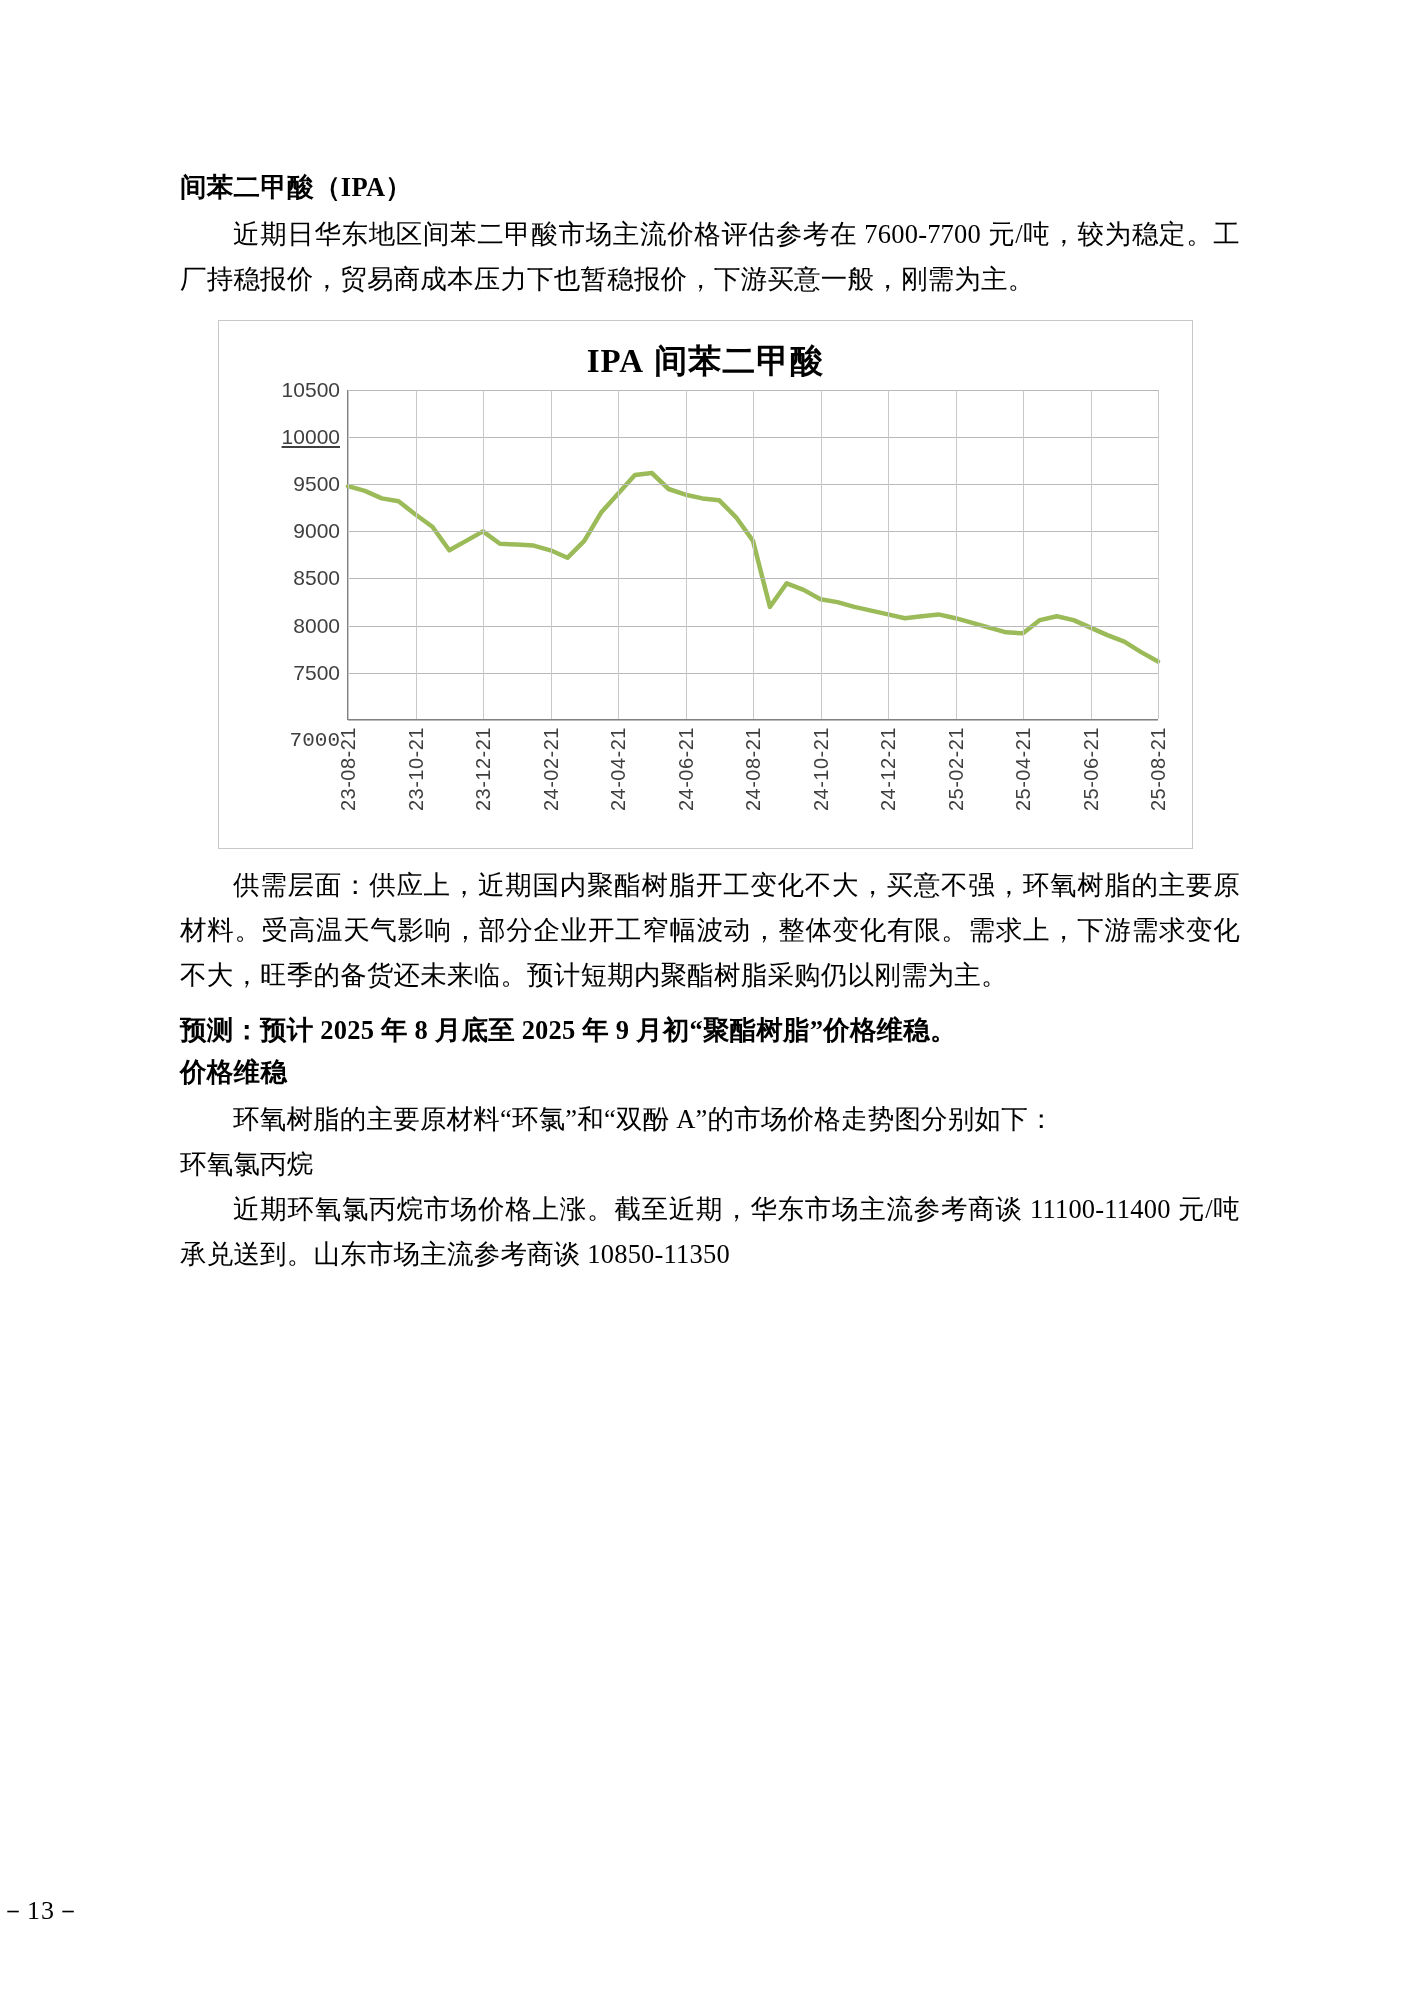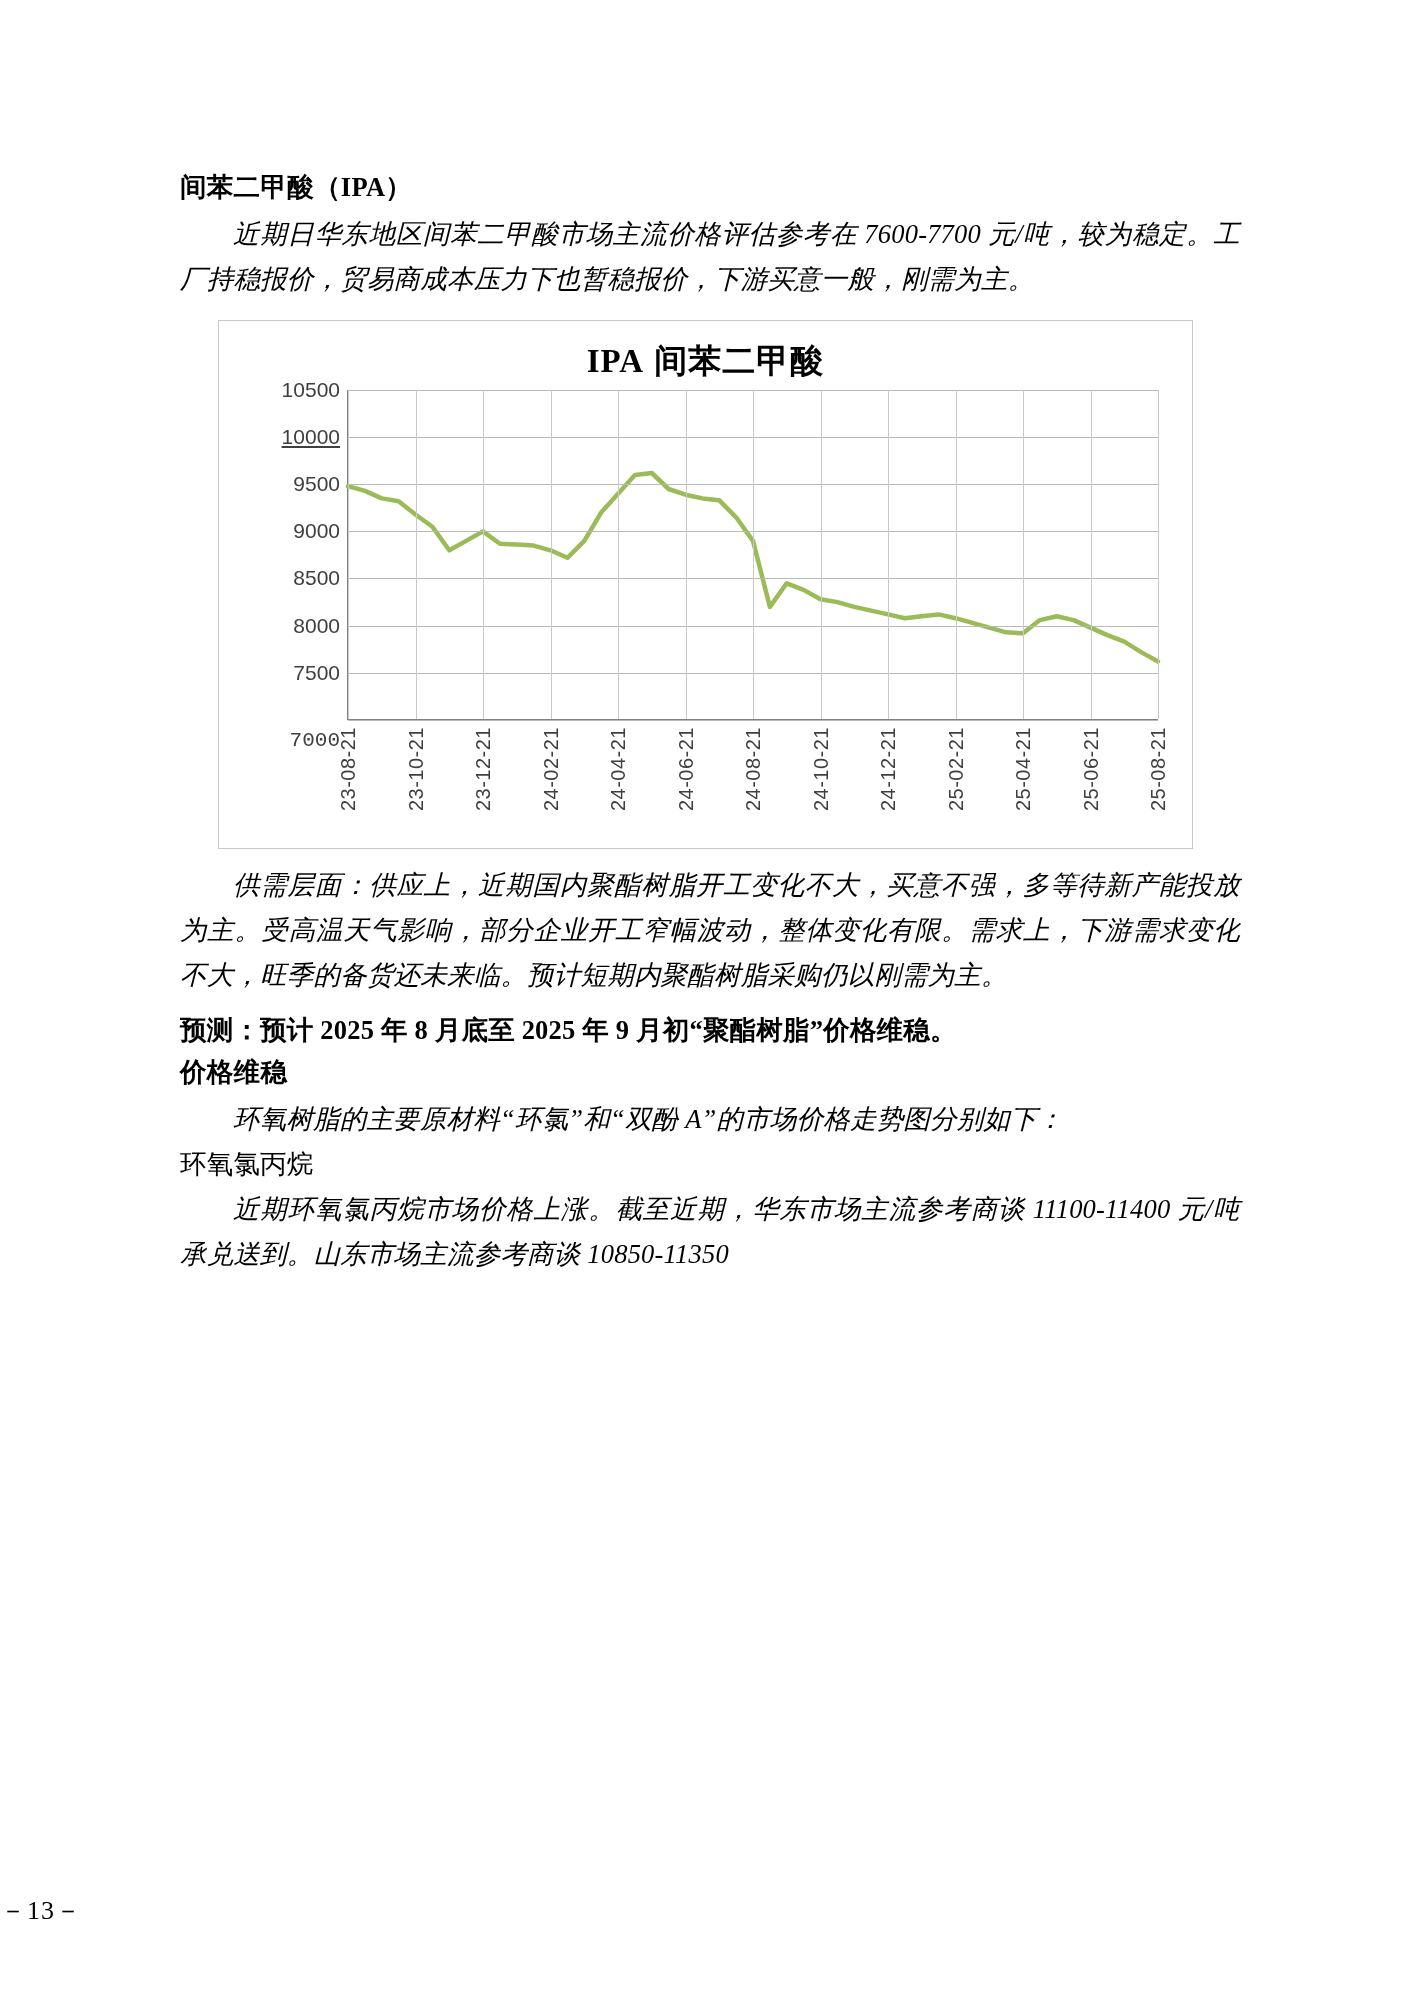--- a/index.html
+++ b/index.html
@@ -32,21 +32,21 @@
     letter-spacing: 0.3px;
   }
   p.body {
     font-size: 26.5px;
     line-height: 1.70;
     margin: 0;
     text-align: justify;
     text-justify: inter-ideograph;
     letter-spacing: 0.2px;
   }
-  p.indent { text-indent: 2em; font-style: italic; }
+  p.indent { text-indent: 2em; }
   .gap-sm { height: 10px; }
 
   
   .chart-wrap {
     margin: 18px 0 14px 0;
     width: 975px;
     margin-left: 38px;
     border: 1px solid #c8c8c8;
     background: #fff;
     box-sizing: border-box;
@@ -194,21 +194,21 @@
           <div style="font-family: &quot;Liberation Sans&quot;, sans-serif; font-size: 20px; color: rgb(63, 63, 63); white-space: nowrap; writing-mode: vertical-rl; transform: rotate(180deg); letter-spacing: 0.5px; margin-top: 8px;">25-06-21</div>
         </div>
         <div class="vline" style="left: 810px;"></div>
         <div class="xtick-holder" style="left: 799px;">
           <div style="font-family: &quot;Liberation Sans&quot;, sans-serif; font-size: 20px; color: rgb(63, 63, 63); white-space: nowrap; writing-mode: vertical-rl; transform: rotate(180deg); letter-spacing: 0.5px; margin-top: 8px;">25-08-21</div>
         </div>
       </div>
     <div style="height:118px"></div>
   </div>
 
-  <p class="body indent">供需层面：供应上，近期国内聚酯树脂开工变化不大，买意不强，多等待新产能投放为主。受高温天气影响，部分企业开工窄幅波动，整体变化有限。需求上，下游需求变化不大，旺季的备货还未来临。预计短期内聚酯树脂采购仍以刚需为主。</p>
+  <p class="body indent">供需层面：供应上，近期国内聚酯树脂开工变化不大，买意不强，环氧树脂的主要原材料。受高温天气影响，部分企业开工窄幅波动，整体变化有限。需求上，下游需求变化不大，旺季的备货还未来临。预计短期内聚酯树脂采购仍以刚需为主。</p>
 
   <div class="gap-sm"></div>
 
   <p class="body h-bold" style="text-indent:0">预测：预计 2025 年 8 月底至 2025 年 9 月初“聚酯树脂”价格维稳。</p>
 
   <p class="h-bold" style="margin-top:2px">价格维稳</p>
 
   <p class="body indent">环氧树脂的主要原材料“环氯”和“双酚 A”的市场价格走势图分别如下：</p>
 
   <p class="body" style="text-indent:0">环氧氯丙烷</p>

